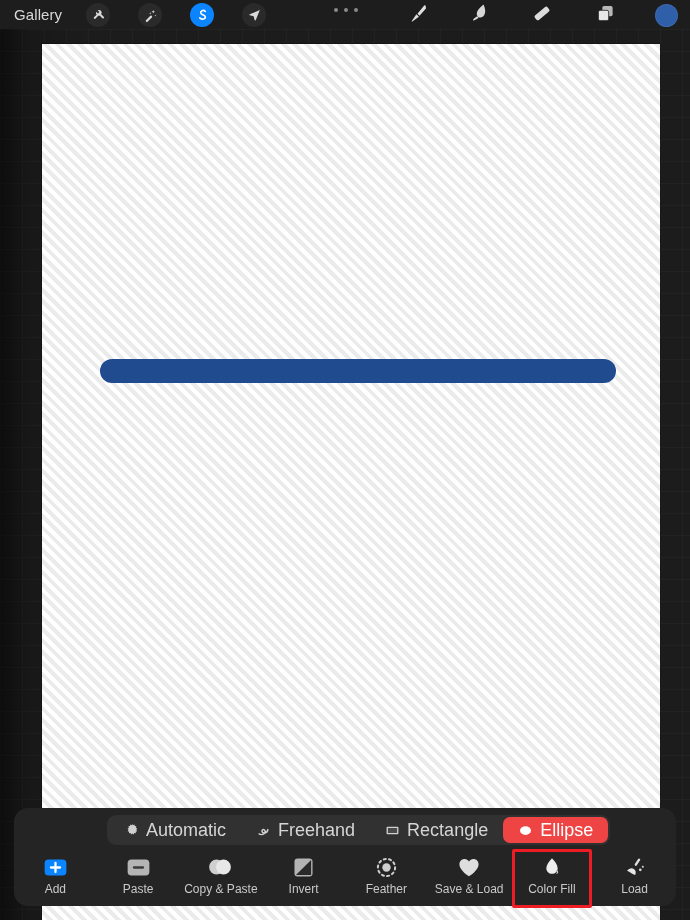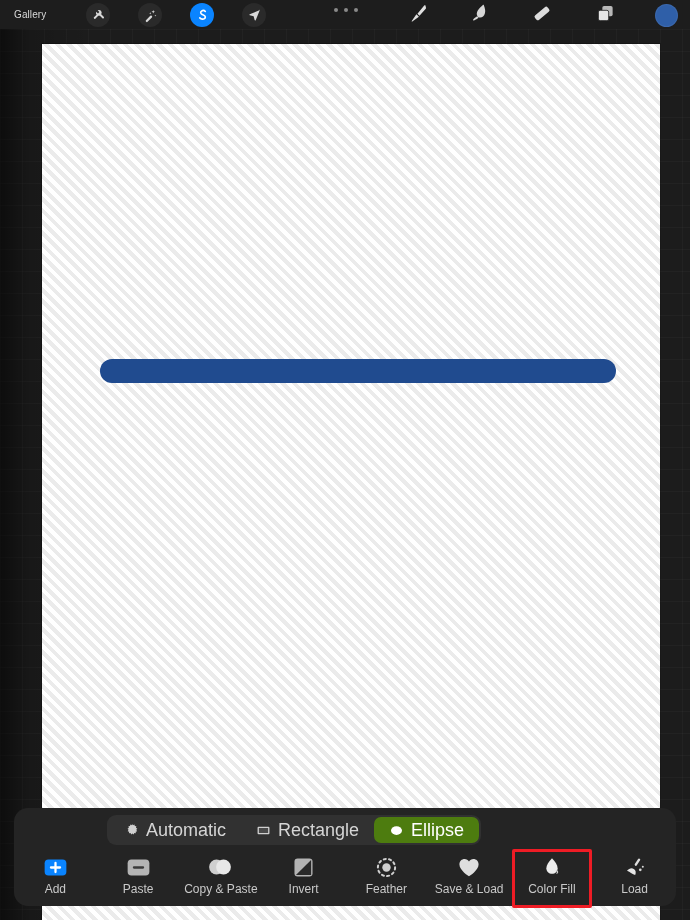--- a/index.html
+++ b/index.html
@@ -52,21 +52,21 @@
     left: 0; top: 0;
     width: 690px;
     height: 29px;
     background: #1d1d1d;
     z-index: 30;
   }
   .gallery-btn {
     position: absolute;
     left: 14px;
     top: 5px;
-    font-size: 10px;
+    font-size: 15px;
     color: #d8d8d8;
     letter-spacing: .1px;
     line-height: 19px;
   }
   .tool-circle {
     position: absolute;
     top: 3px;
     width: 24px;
     height: 24px;
     border-radius: 50%;
@@ -173,21 +173,21 @@
     border-radius: 7px;
     display: flex;
     align-items: center;
     gap: 7px;
     padding: 0 15px;
     color: #d5d5d5;
     font-size: 18px;
     white-space: nowrap;
   }
   .seg-item.active {
-    background: #4d7c0f;
+    background: #ef4444;
     color: #ffffff;
     text-align: center;
   }
   .seg-icon {
     width: 15px;
     height: 15px;
     display: flex;
     align-items: center;
     justify-content: center;
     flex: none;
@@ -336,20 +336,28 @@
 
       <div class="seg-item">
         <span class="seg-icon">
           <svg width="14" height="14" viewBox="0 0 24 24" fill="#d0d0d0">
             <path d="M12 1.6l1.7 2.1 2.5-1.1.6 2.7 2.7.3-.7 2.6 2.3 1.5-1.8 2 1.5 2.3-2.5.9.3 2.7-2.7-.3-1.1 2.5-2.1-1.7-2.1 1.7-1.1-2.5-2.7.3.3-2.7-2.5-.9 1.5-2.3-1.8-2 2.3-1.5-.7-2.6 2.7-.3.6-2.7 2.5 1.1z"></path>
           </svg>
         </span>
         <span>Automatic</span>
       </div>
 
+      <div class="seg-item">
+        <span class="seg-icon">
+          <svg width="15" height="15" viewBox="0 0 24 24" fill="none" stroke="#d0d0d0" stroke-width="2.4" stroke-linecap="round">
+            <path d="M5 17.5c2.5 1.6 6.5 1.2 8.6-1.2 1.8-2.1 1.2-5-1-5.6-1.9-.5-3.4 1-3 2.8.4 1.9 2.6 2.8 4.6 2.4 2.6-.5 4.4-2.7 4.8-5.3"></path>
+          </svg>
+        </span>
+        <span>Freehand</span>
+      </div>
 
       <div class="seg-item">
         <span class="seg-icon">
           <svg width="15" height="15" viewBox="0 0 24 24">
             <rect x="2.5" y="6" width="19" height="12" rx="1.6" fill="#d0d0d0"></rect>
             <rect x="4.6" y="8" width="14.8" height="8" fill="#4a4a4a"></rect>
           </svg>
         </span>
         <span>Rectangle</span>
       </div>

